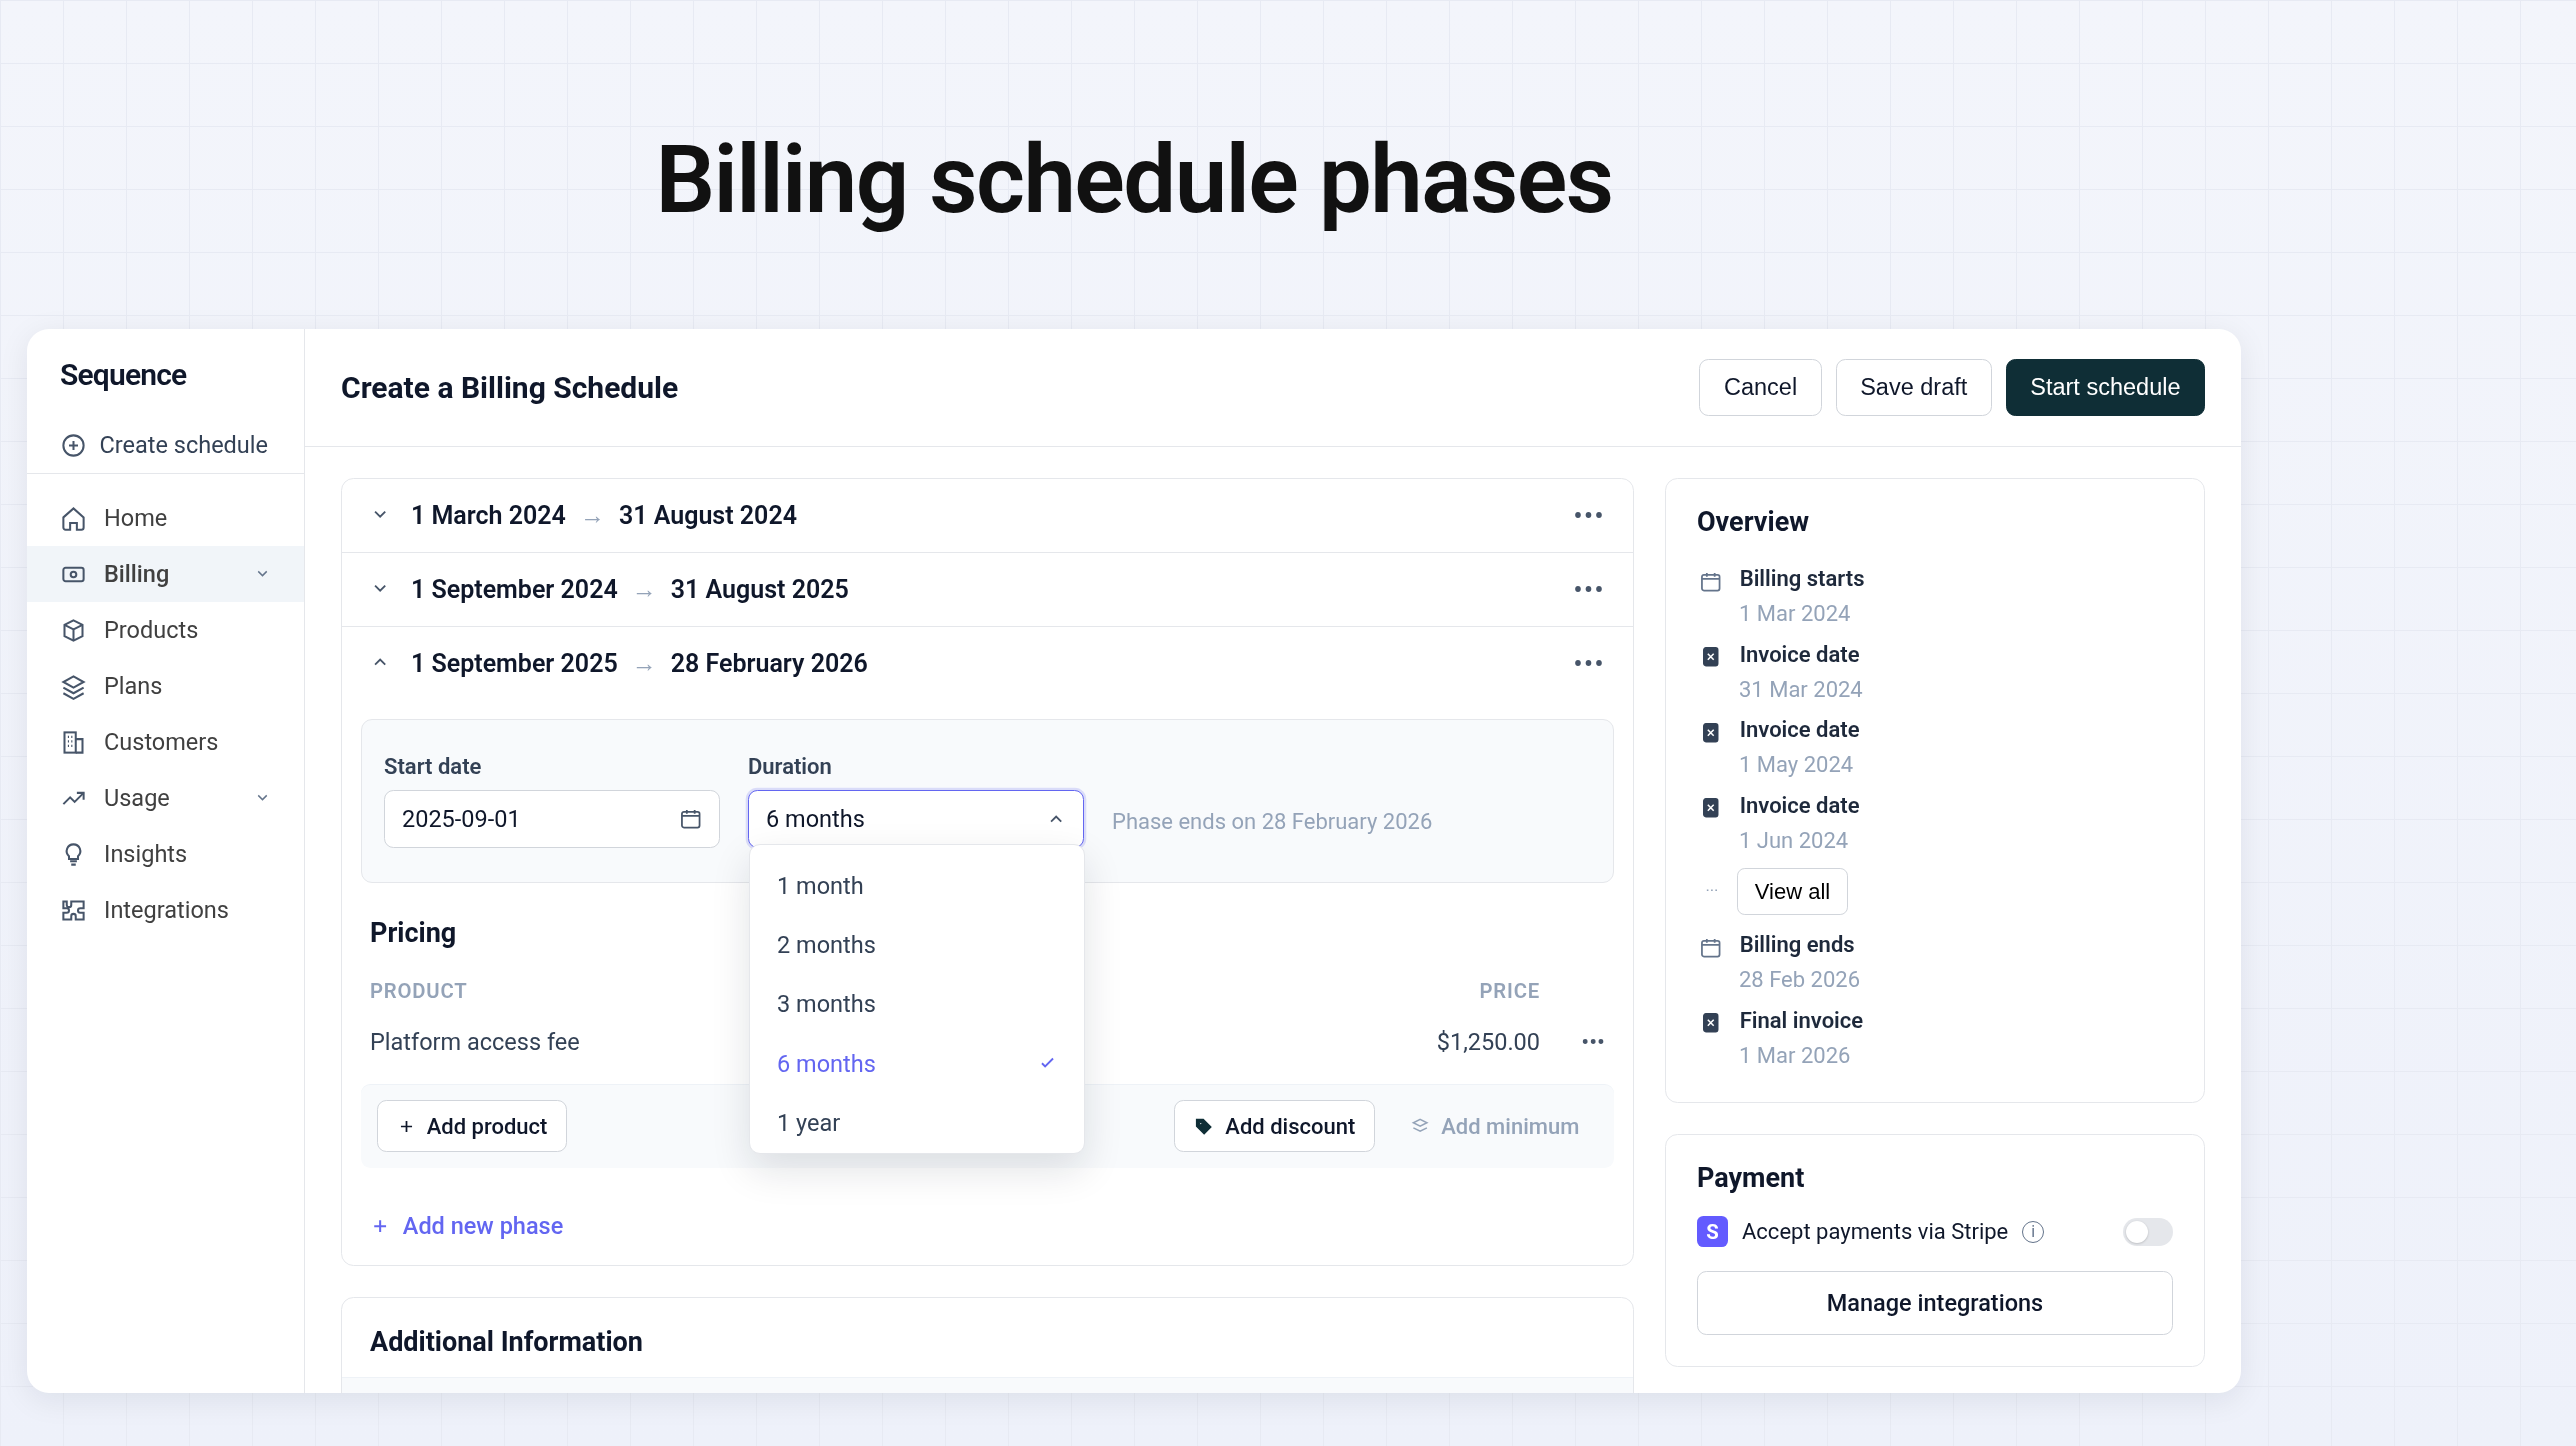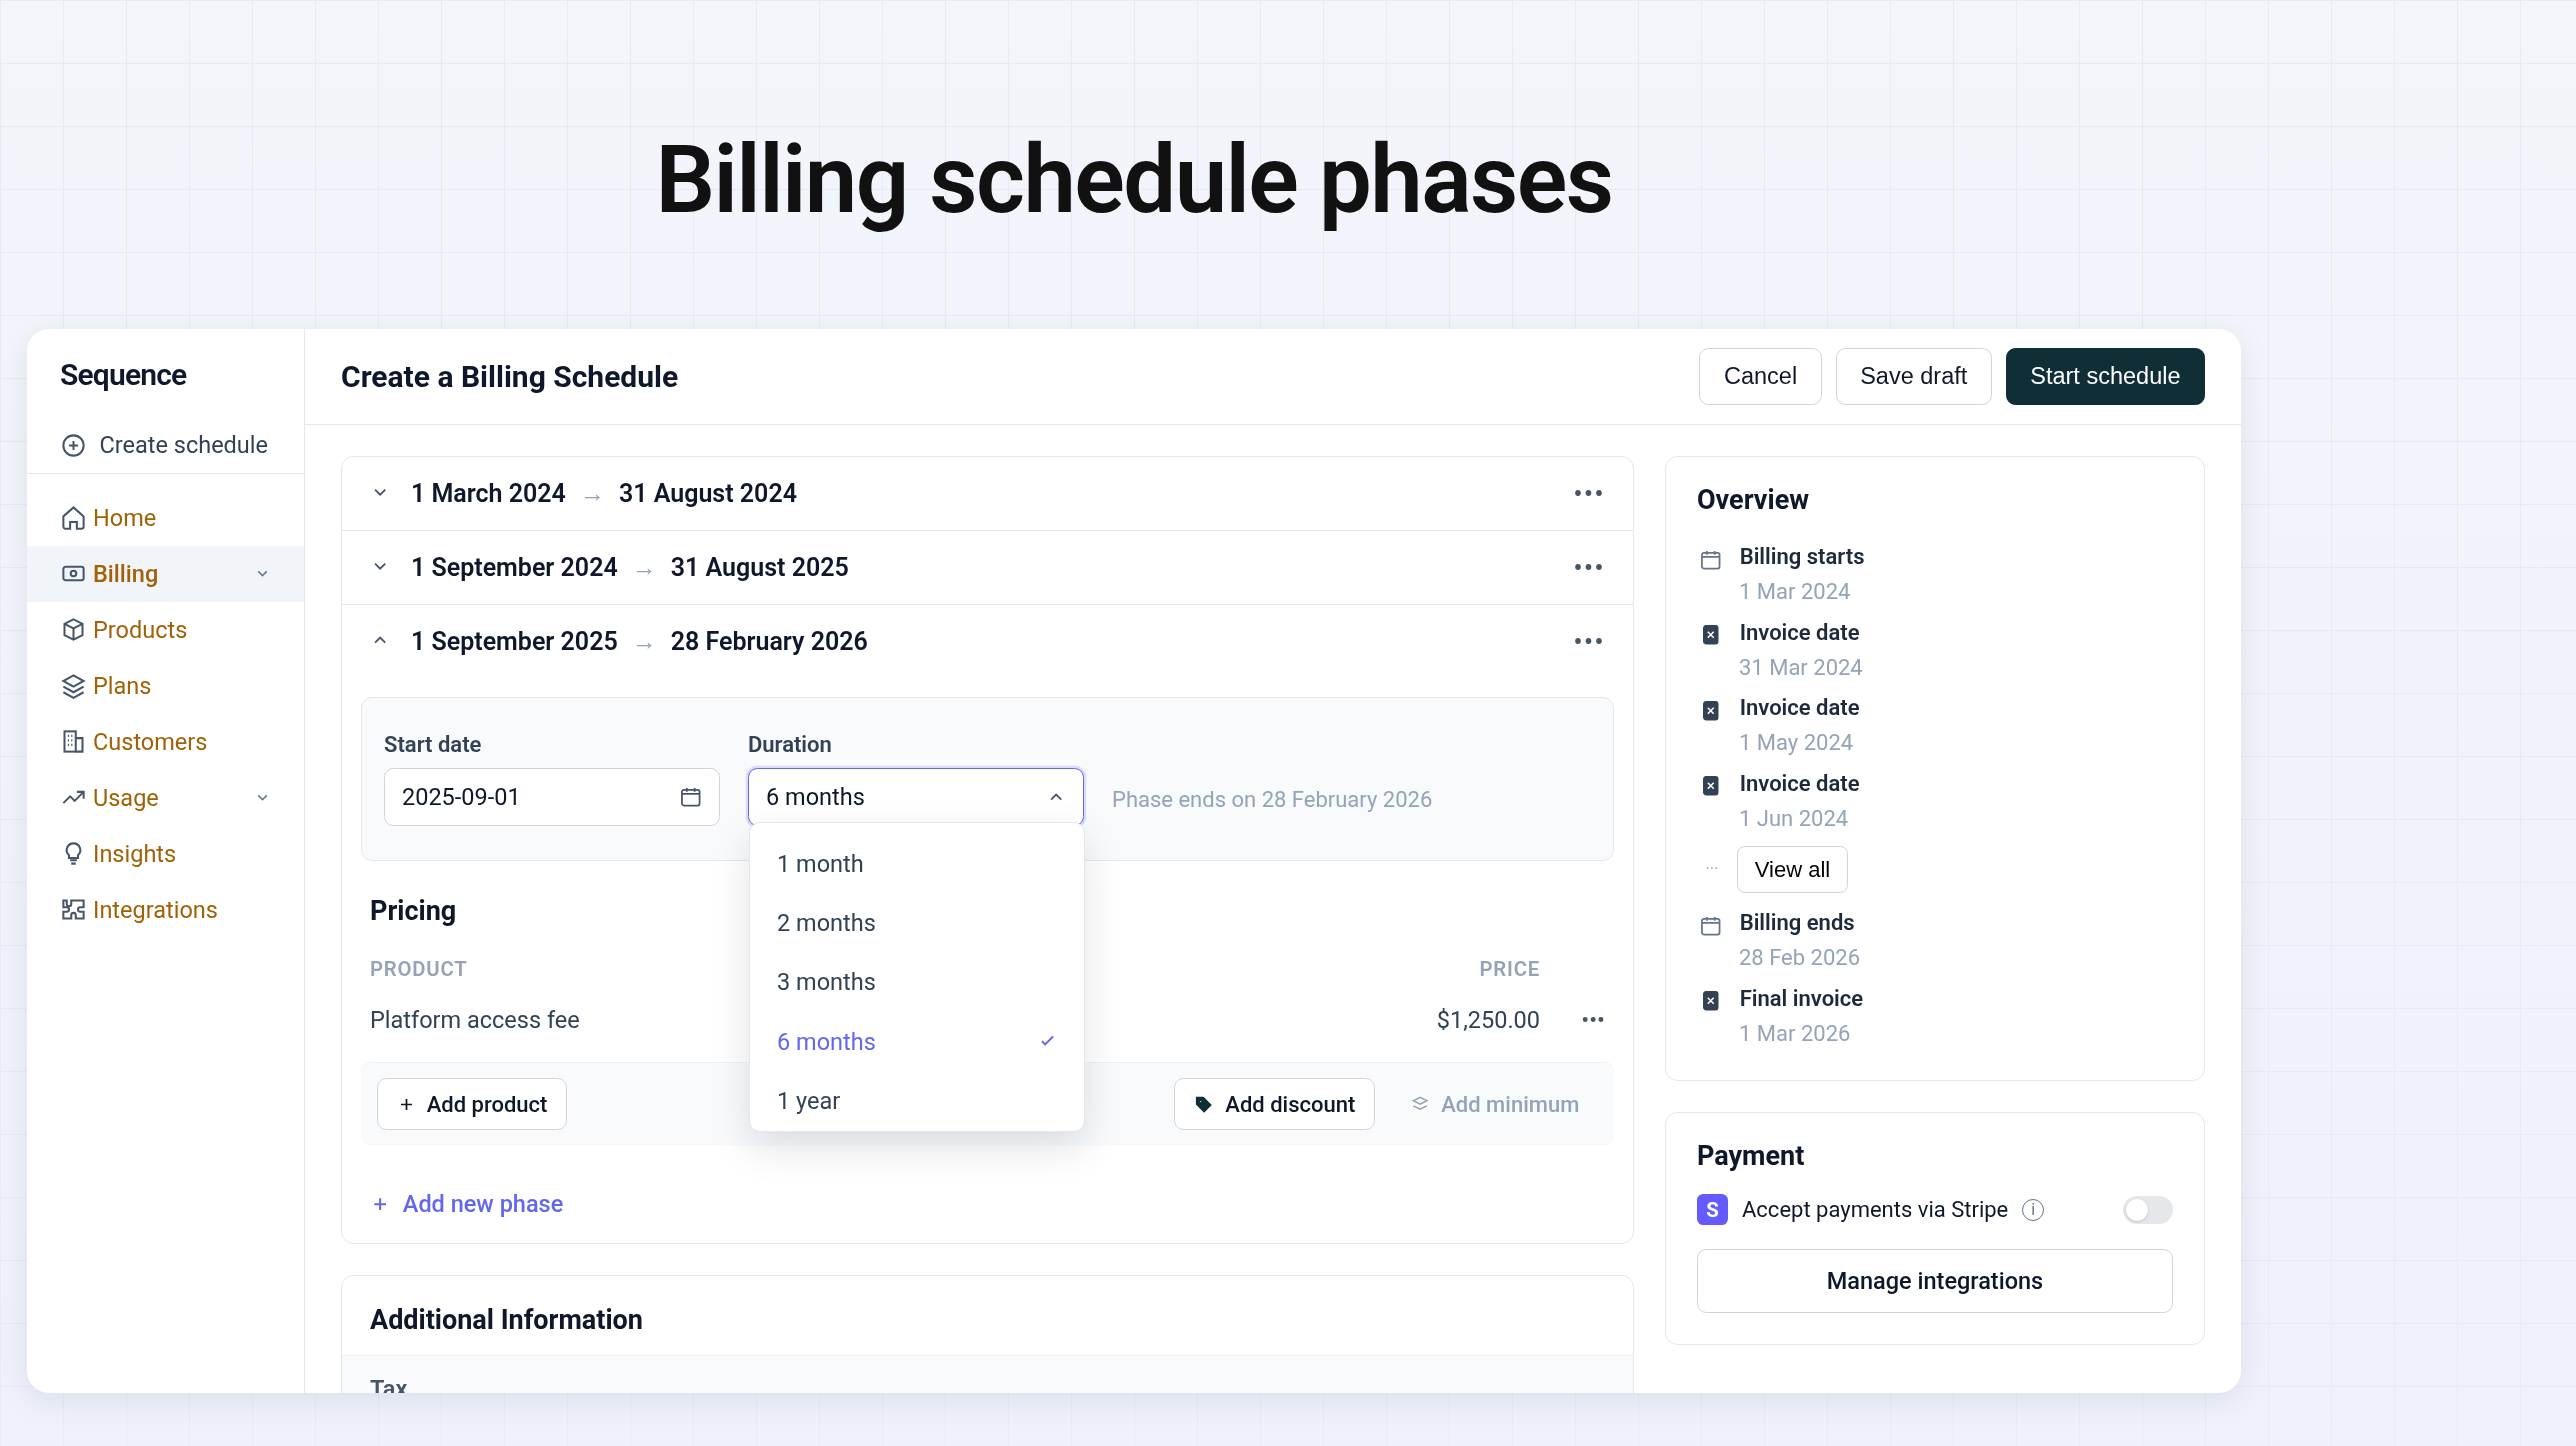--- a/index.html
+++ b/index.html
@@ -59,36 +59,36 @@
     display: flex; align-items: center; gap: 12.5px;
     padding: 14px 33px;
     border-bottom: 0.8px solid #e5e7eb;
     margin-bottom: 15.7px;
     font-size: 23.5px;
     color: #334155;
     cursor: pointer;
   }
   .nav { display: flex; flex-direction: column; }
   .nav-item {
-    display: flex; align-items: flex-start; gap: 6px;
+    display: flex; align-items: flex-end; gap: 17px;
     padding: 14px 33px;
     font-size: 23.5px;
-    color: #a16207;
+    color: #404040;
     cursor: pointer;
     position: relative;
   }
   .nav-item.active { background: #f1f5f9; font-weight: 500; }
   .nav-item .chev { margin-left: auto; color: #64748b; }
   .ico { width: 27px; height: 27px; stroke: #475569; stroke-width: 1.8; fill: none; flex-shrink:0;}
 
   
   .main { flex: 1; display: flex; flex-direction: column; min-width: 0; }
   .topbar {
     display: flex; align-items: center;
-    padding: 19px 36px;
+    padding: 30px 36px;
     border-bottom: 0.8px solid #e5e7eb;
   }
   .topbar h1 { font-size: 30px; font-weight: 700; }
   .topbar .actions { margin-left: auto; display: flex; gap: 14px; }
   .btn {
     font-size: 23.5px;
     padding: 14px 23.5px;
     border-radius: 9.4px;
     border: 0.8px solid #d1d5db;
     background: #fff;

